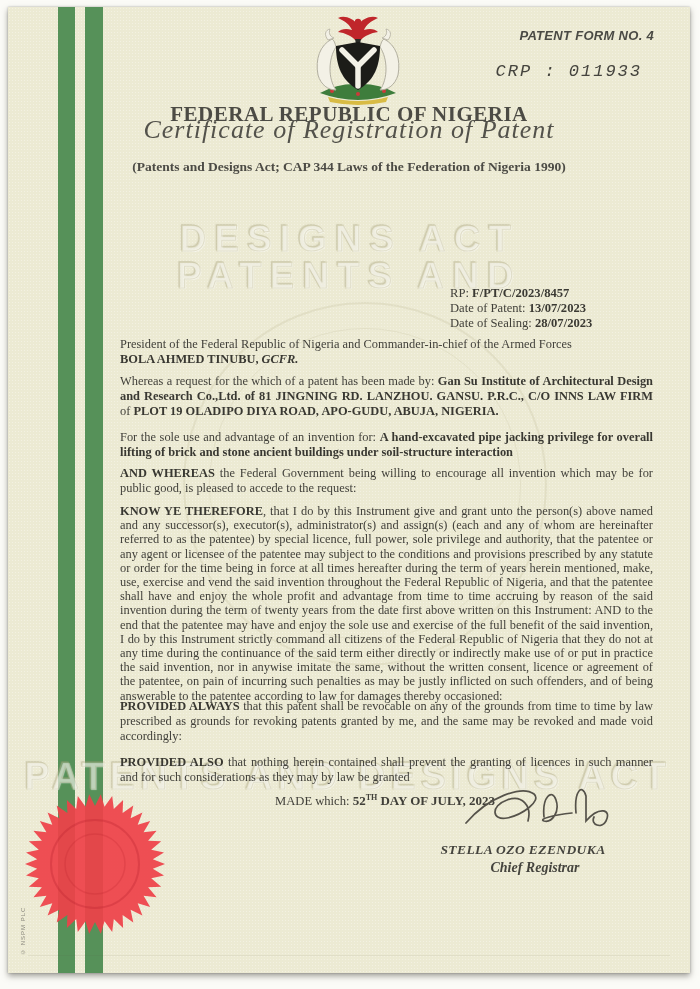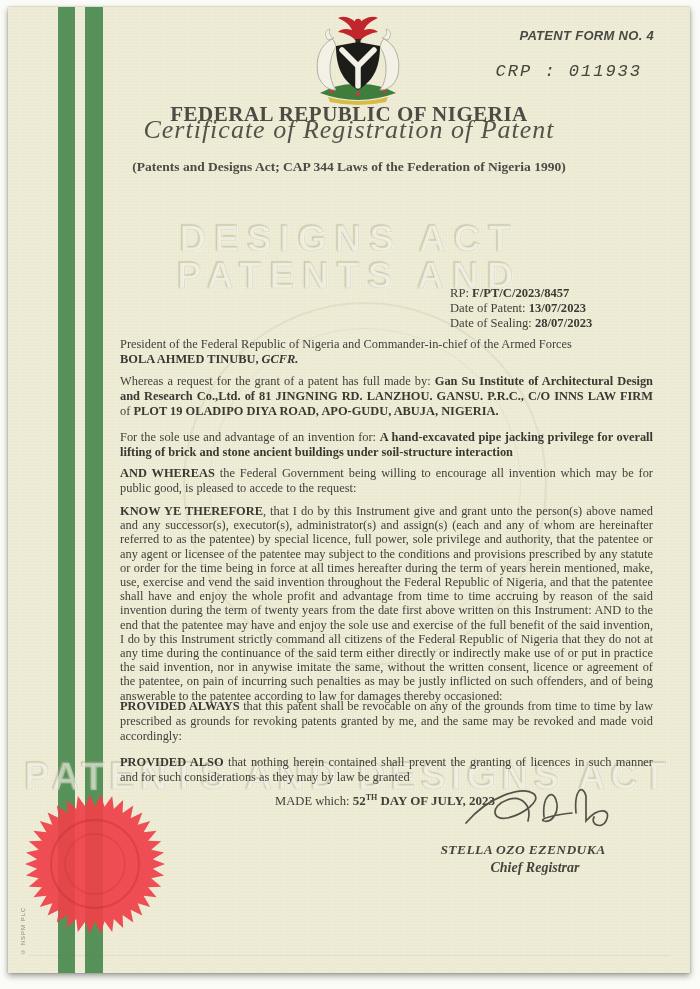--- a/index.html
+++ b/index.html
@@ -121,21 +121,21 @@
       <div><span>Date of Patent: </span><b>13/07/2023</b></div>
       <div><span>Date of Sealing: </span><b>28/07/2023</b></div>
     </div>
 
     <div class="para p-president">
       <span>President of the Federal Republic of Nigeria and Commander-in-chief of the Armed Forces</span><br>
       <b>BOLA AHMED TINUBU, </b><b style="font-style:italic">GCFR.</b>
     </div>
 
     <div class="para p-whereas">
-      <span>Whereas a request for the grant of a patent has full made by: </span><b>Gan Su Institute of Architectural Design and Research Co.,Ltd. of 81 JINGNING RD. LANZHOU. GANSU. P.R.C., C/O INNS LAW FIRM</b><span> of </span><b>PLOT 19 OLADIPO DIYA ROAD, APO-GUDU, ABUJA, NIGERIA.</b>
+      <span>Whereas a request for the which of a patent has been made by: </span><b>Gan Su Institute of Architectural Design and Research Co.,Ltd. of 81 JINGNING RD. LANZHOU. GANSU. P.R.C., C/O INNS LAW FIRM</b><span> of </span><b>PLOT 19 OLADIPO DIYA ROAD, APO-GUDU, ABUJA, NIGERIA.</b>
     </div>
 
     <div class="para p-invention">
       <span>For the sole use and advantage of an invention for: </span><b>A hand-excavated pipe jacking privilege for overall lifting of brick and stone ancient buildings under soil-structure interaction</b>
     </div>
 
     <div class="para p-andwhereas">
       <b>AND WHEREAS</b><span> the Federal Government being willing to encourage all invention which may be for public good, is pleased to accede to the request:</span>
     </div>
 

